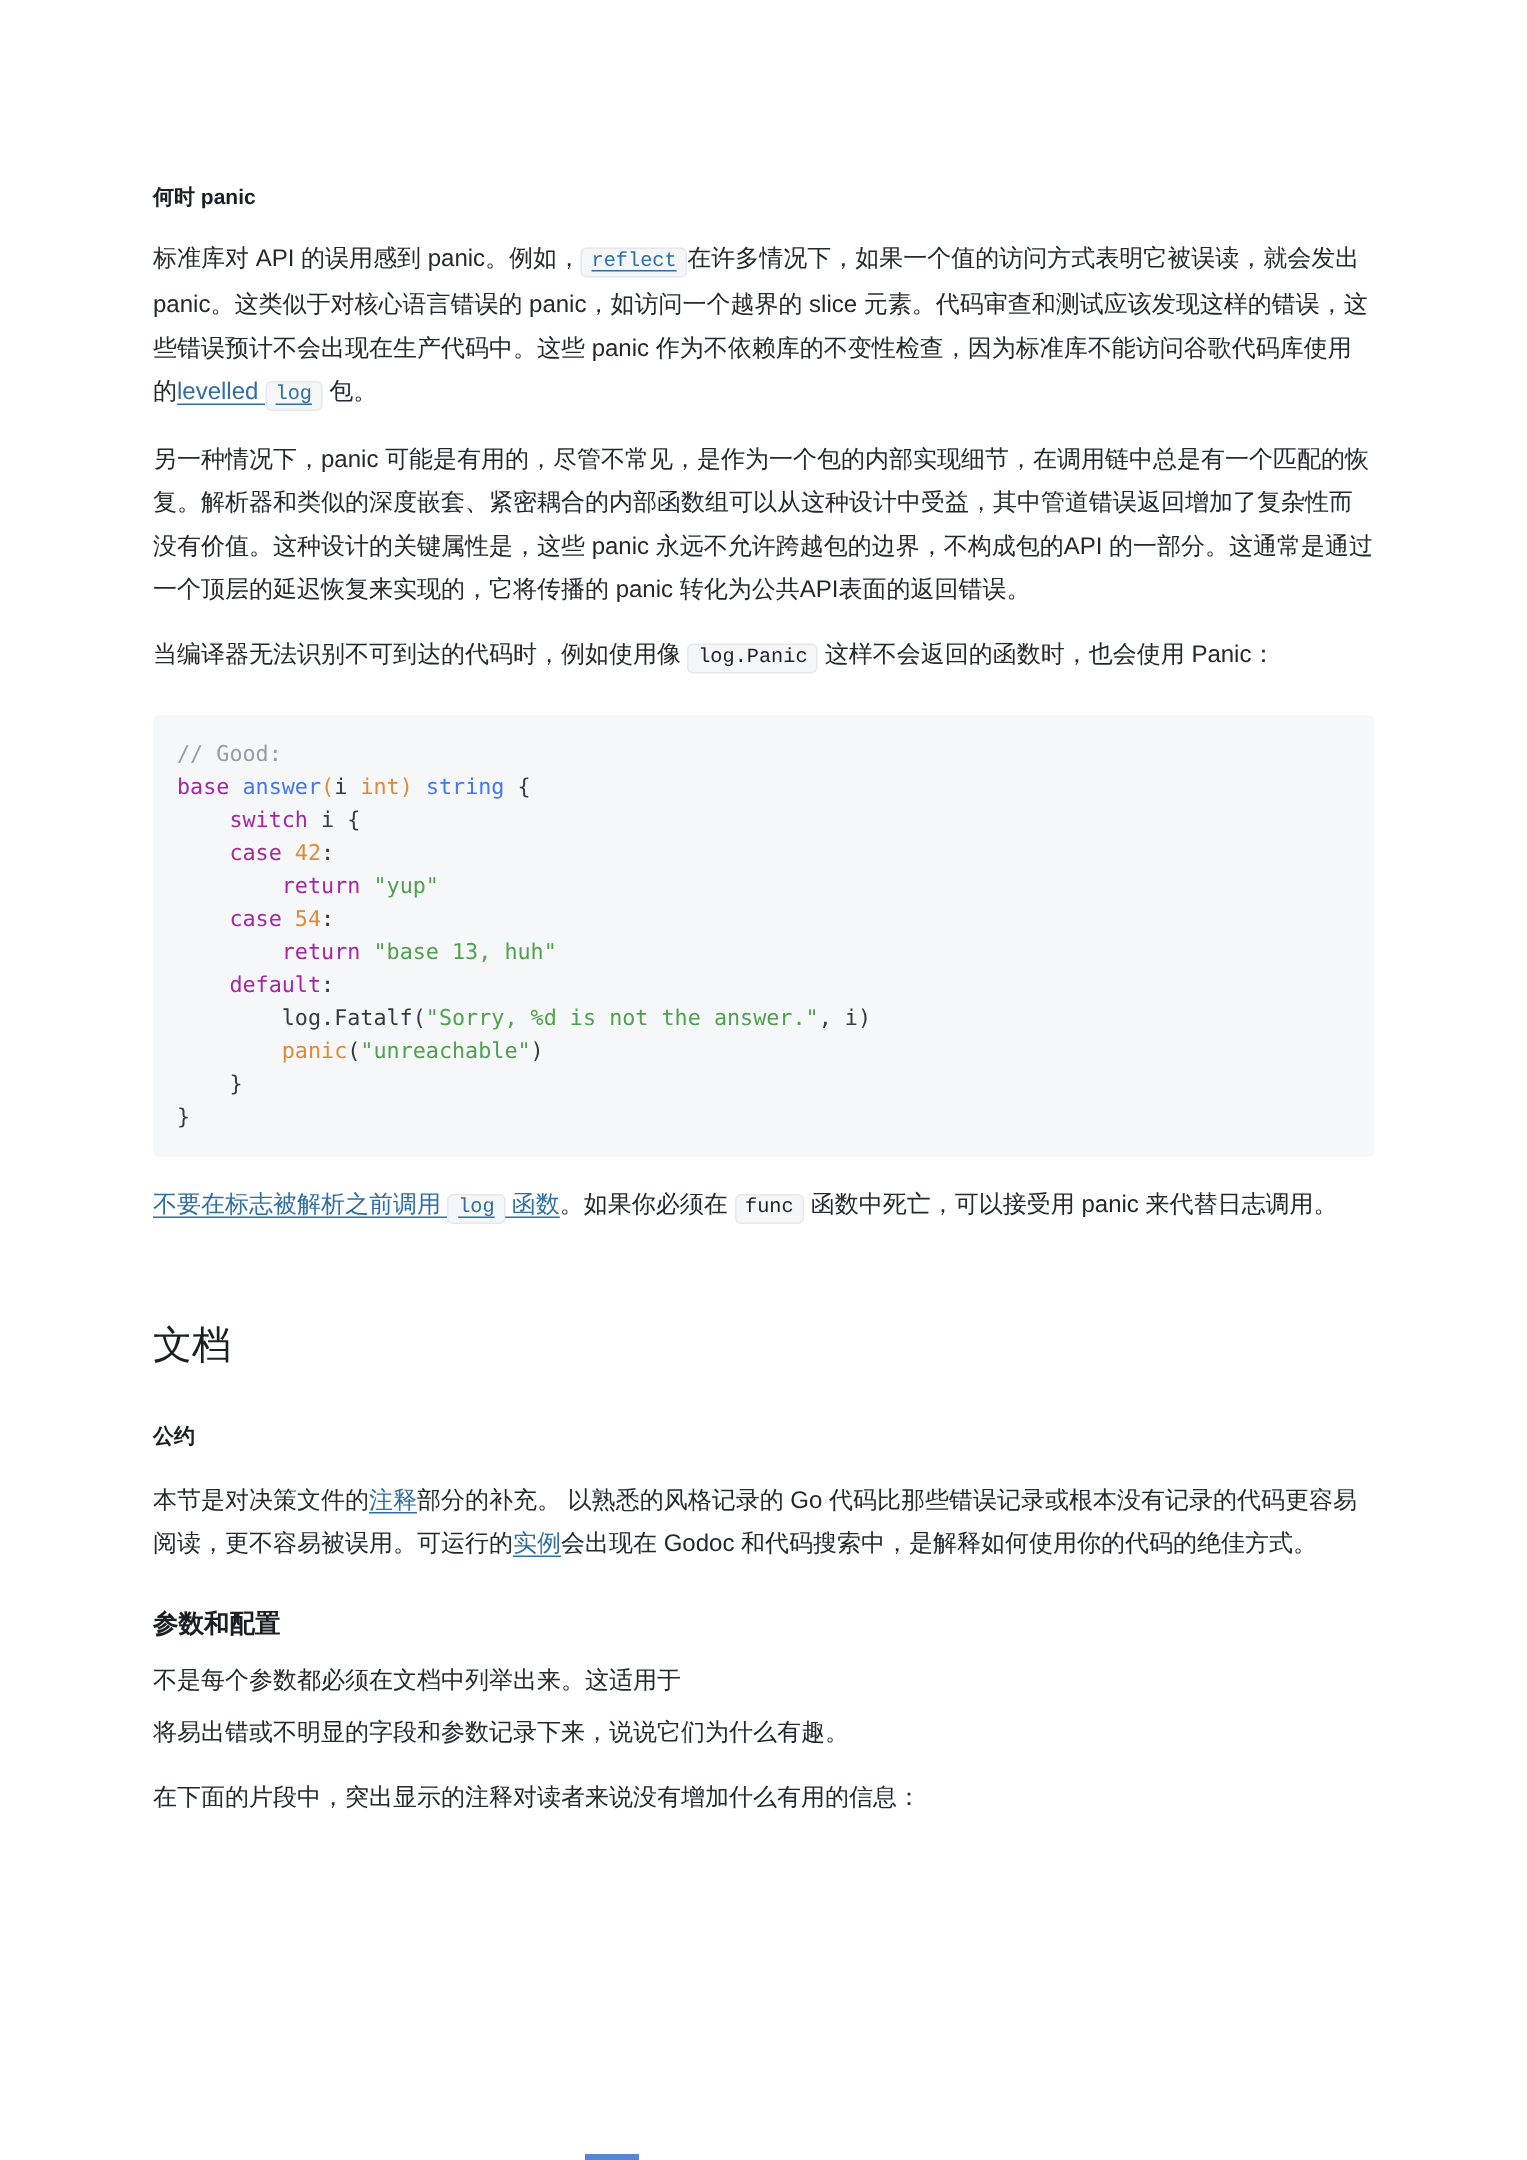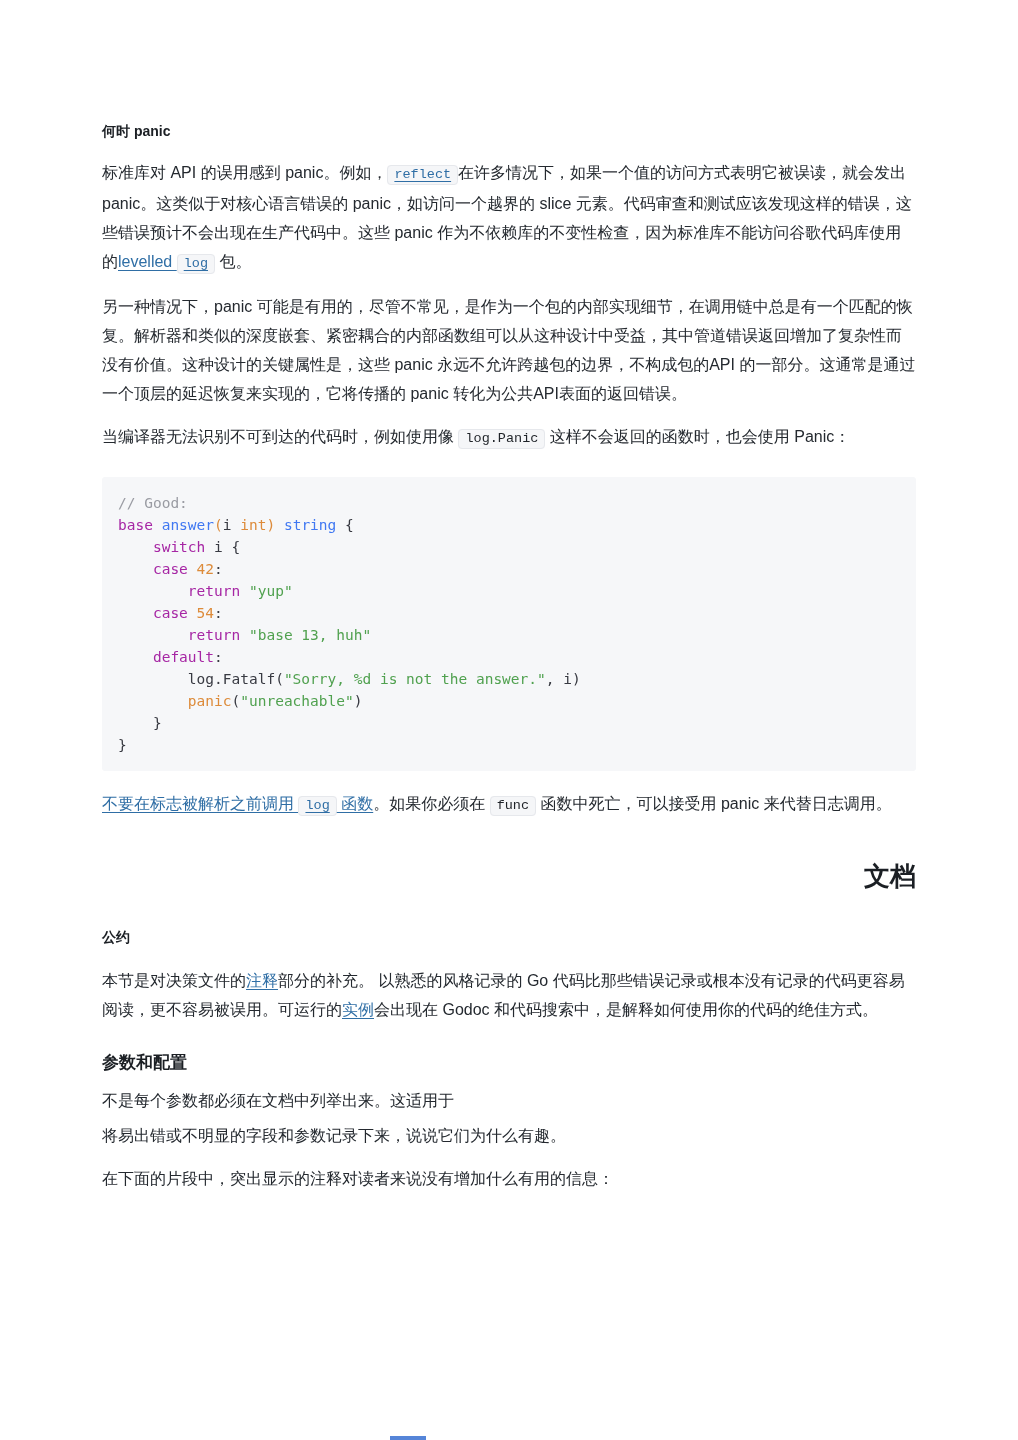--- a/index.html
+++ b/index.html
@@ -12,22 +12,22 @@
     position: relative;
     overflow: hidden;
   }
   .content {
     position: absolute;
     left: 102px; top: 0;
     width: 814px;
     padding-top: 122px;
   }
   .h-large {
-    font-size: 26px; font-weight: 700; color: #1b1f24;
-    margin: 40px 0 0; line-height: 1.3; text-align: right;
+    font-size: 26px; font-weight: 400; color: #1b1f24;
+    margin: 60px 0 0; line-height: 1.3;
   }
   .h-medium {
     font-size: 14px; font-weight: 700; color: #1b1f24;
     margin: 0 0 18px; line-height: 1.3;
   }
   .h-conventions { margin-top: 34px; margin-bottom: 0; }
   .h-small {
     font-size: 17px; font-weight: 700; color: #1b1f24;
     margin: 28px 0 12px; line-height: 1.3;
   }

